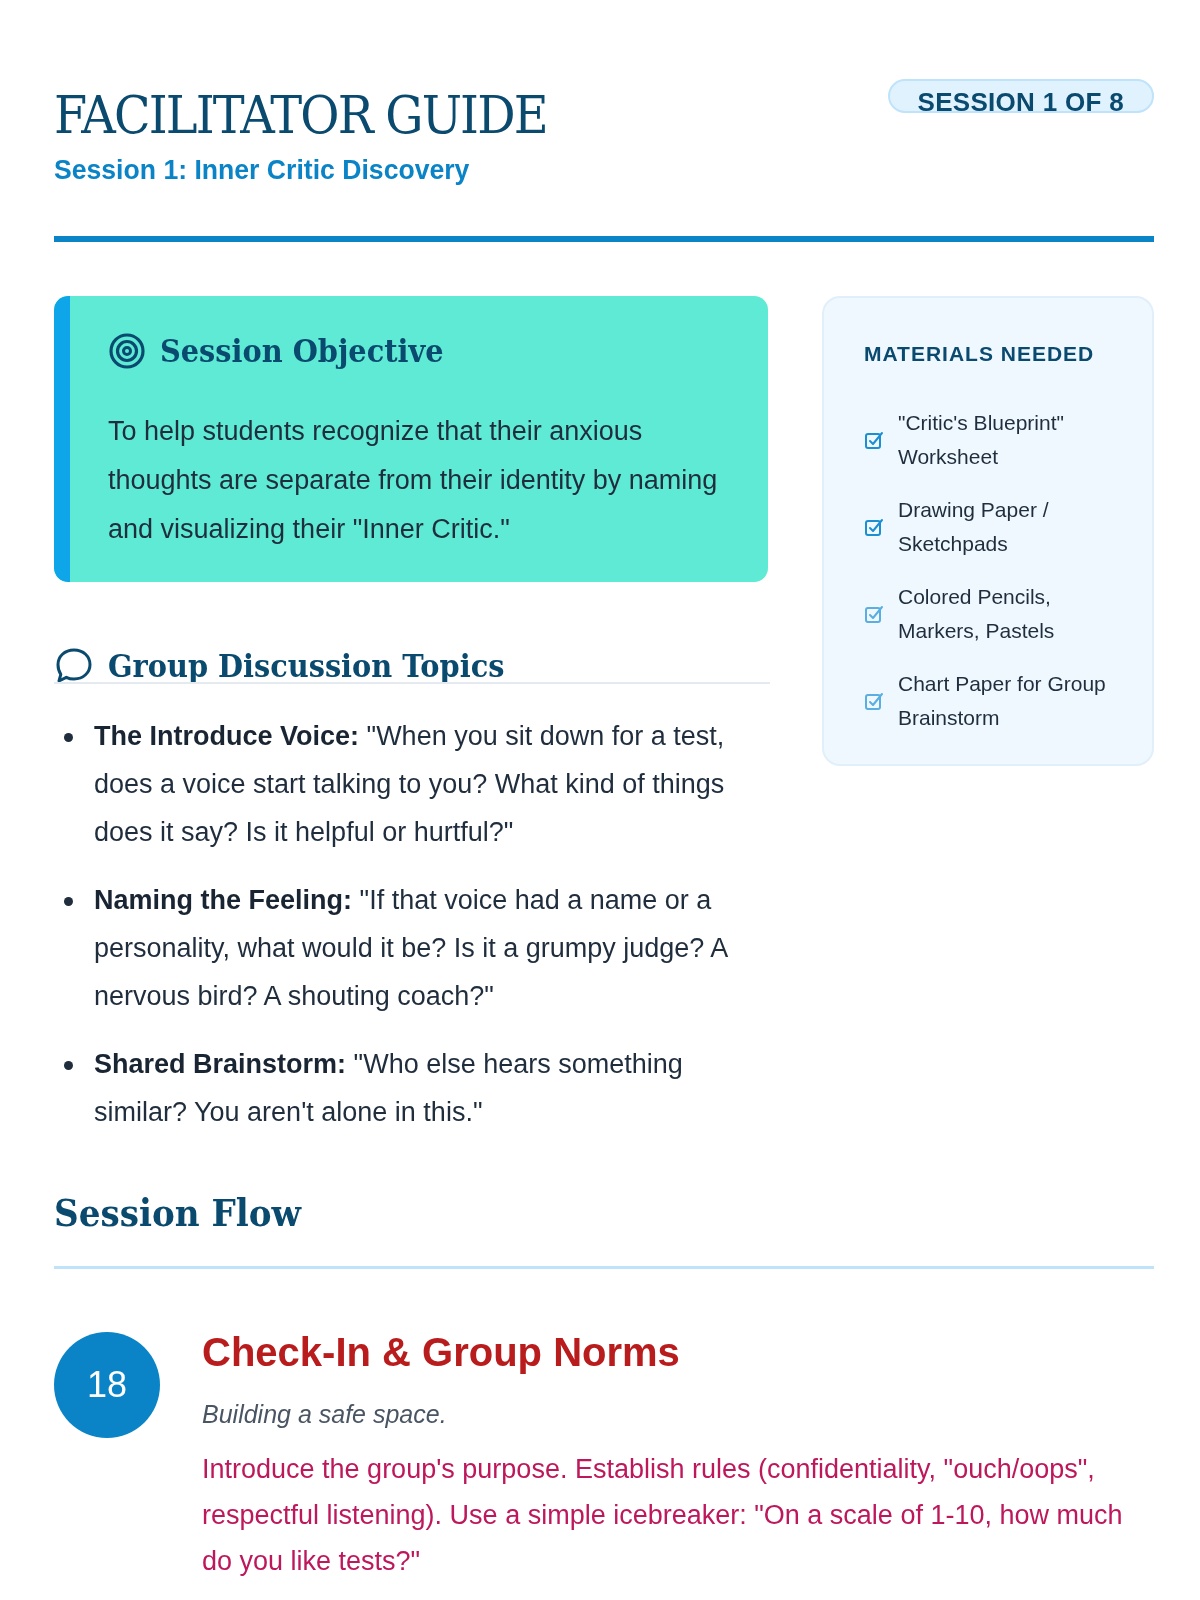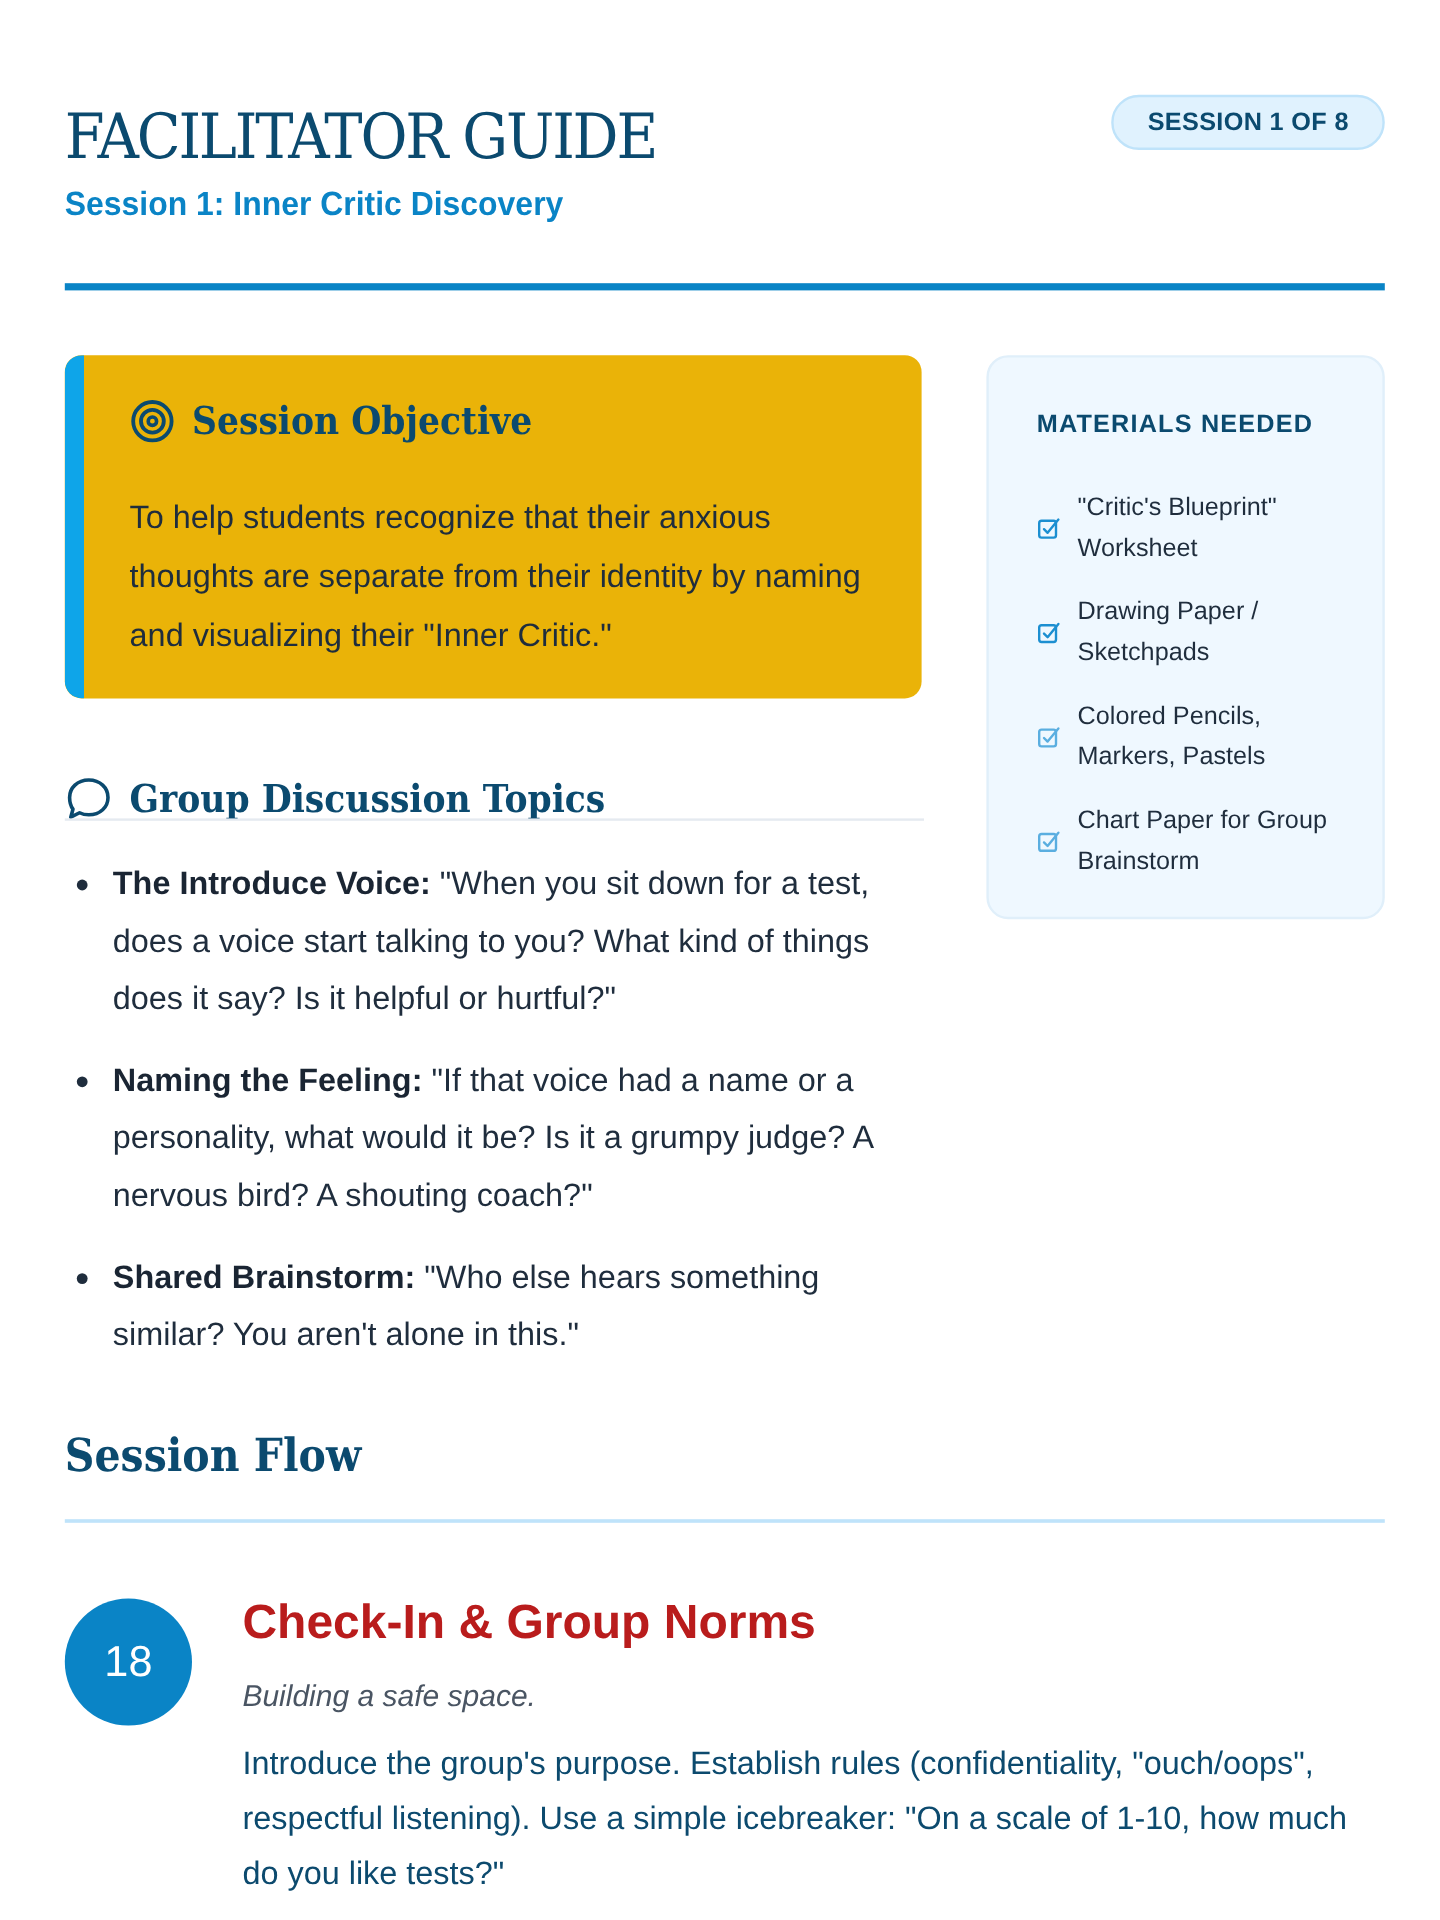--- a/index.html
+++ b/index.html
@@ -17,33 +17,33 @@
       transform: scaleX(0.92); transform-origin: left center; white-space: nowrap;
     }
     .doc-subtitle {
       position: absolute; left: 0; top: 154px;
       font-family: "Liberation Sans", sans-serif; font-weight: bold; font-size: 28px;
       color: #0a84c6; white-space: nowrap;
       transform: scaleX(0.95); transform-origin: left center;
     }
     .session-badge {
       position: absolute; right: 0; top: 79px;
-      height: 46px; padding: 0 28px;
+      height: 34px; padding: 0 28px;
       border-radius: 23px; background: #e0f2fe; border: 2px solid #bfe3fa;
-      font-family: "Liberation Sans", sans-serif; font-weight: bold; font-size: 21px;
+      font-family: "Liberation Sans", sans-serif; font-weight: bold; font-size: 26px;
       color: #0b4a6f; line-height: 42px; letter-spacing: 0.3px;
     }
     .header-rule {
       position: absolute; left: 0; right: 0; top: 236px; height: 6px; background: #0a84c6;
     }
 
     
     .objective-card {
       position: absolute; left: 0; top: 296px; width: 714px; height: 286px;
-      background: #eab308; border-radius: 14px; overflow: hidden;
+      background: #5eead4; border-radius: 14px; overflow: hidden;
     }
     .objective-card::before {
       content: ""; position: absolute; left: 0; top: 0; bottom: 0; width: 16px;
       background: #0ea5e9; border-radius: 14px 0 0 14px;
     }
     .objective-heading {
       position: absolute; left: 54px; top: 36px; display: flex; align-items: center;
     }
     .target-icon { width: 38px; height: 38px; margin-right: 14px; display: inline-block; }
     .objective-title {
@@ -114,21 +114,21 @@
     .step-title {
       font-family: "Liberation Sans", sans-serif; font-weight: bold; font-size: 40px;
       color: #b91c1c; line-height: 40px; margin-top: 0;
     }
     .step-subtitle {
       font-family: "Liberation Sans", sans-serif; font-style: italic; font-size: 25px;
       color: #4a5563; line-height: 36px; margin-top: 24px;
     }
     .step-text {
       font-family: "Liberation Sans", sans-serif; font-size: 27px; line-height: 46px;
-      color: #0c4a6e; margin-top: 14px;
+      color: #be185d; margin-top: 14px;
     }
   </style>
 </head>
 <body>
 
 <div class="page">
 
   <header class="header">
     <h1 class="doc-title">FACILITATOR GUIDE</h1>
     <div class="doc-subtitle">Session 1: Inner Critic Discovery</div>

